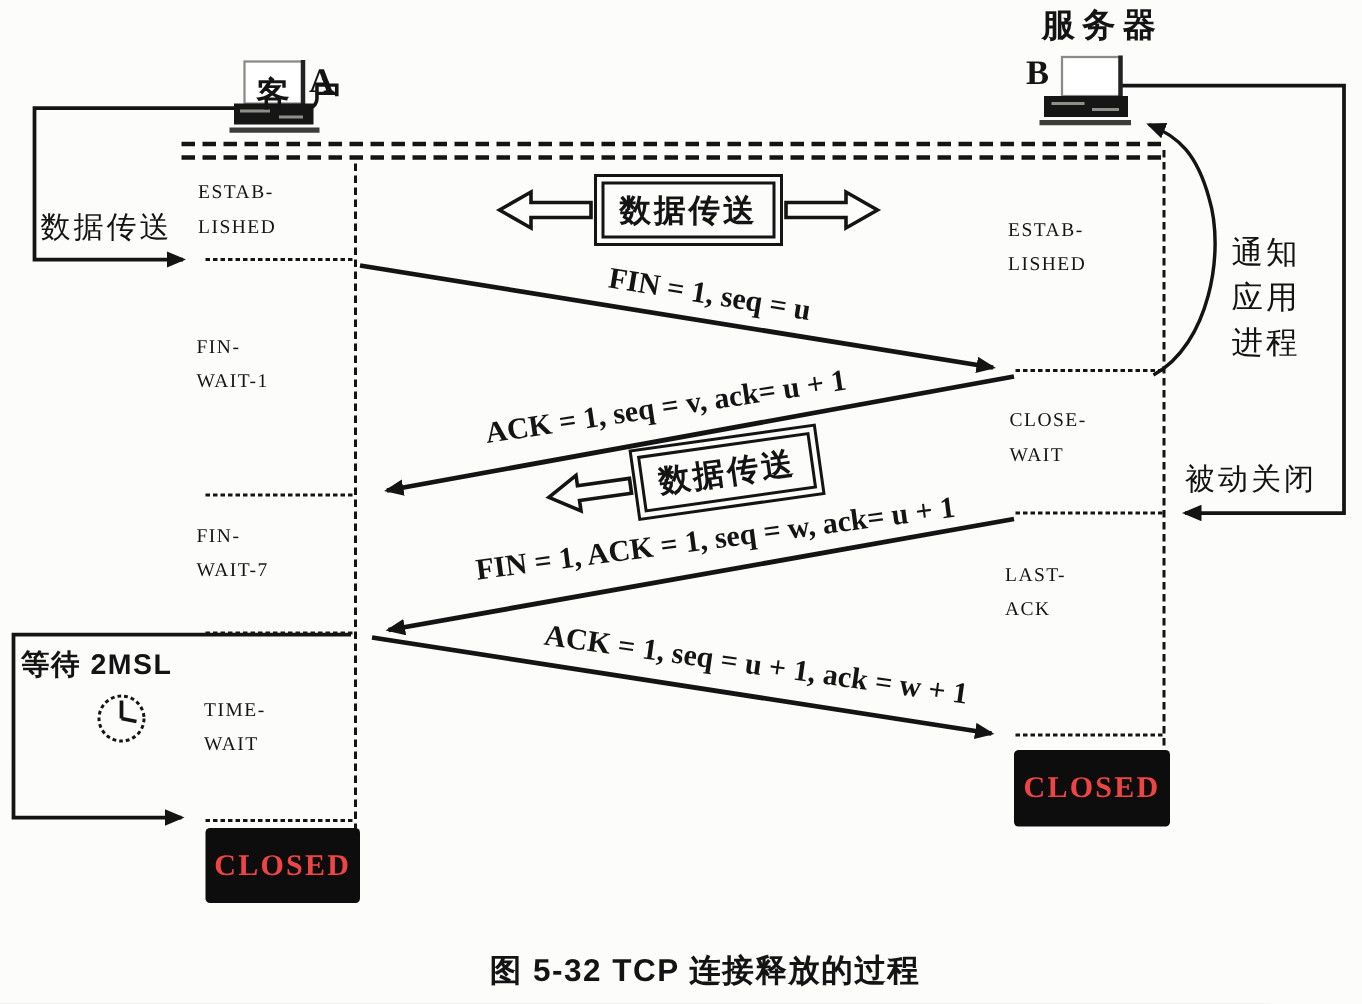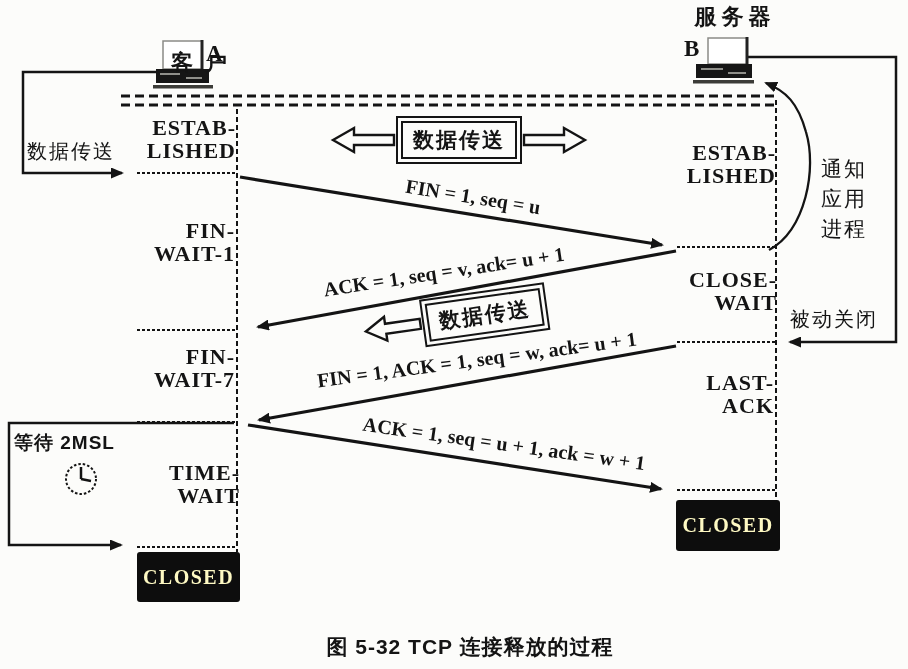--- a/index.html
+++ b/index.html
@@ -11,27 +11,27 @@
     overflow:hidden;
     font-family:"Liberation Sans", sans-serif;
     color:#141414;
   }
   #wires{position:absolute;left:0;top:0;width:908px;height:669px;}
   .abs{position:absolute;}
   .cjk{font-family:"Liberation Sans", sans-serif;}
   .role{font-size:22px;font-weight:bold;text-align:center;white-space:nowrap;}
   .host{font-family:"Liberation Serif", serif;font-weight:bold;font-size:23px;}
   .state{
-    font-family:"Liberation Serif", serif;font-weight:bold;
-    font-size:22px;line-height:23px;letter-spacing:1px;
-    text-align:right;width:104px;
+    font-family:"Liberation Serif", serif;font-weight:normal;
+    font-size:13px;line-height:23px;letter-spacing:1px;
+    text-align:left;width:104px;
   }
   .state span{display:block;}
   .closed-badge{
-    background:#0d0d0d;color:#fef9c3;
+    background:#0d0d0d;color:#ef4444;
     font-family:"Liberation Serif", serif;font-weight:bold;
     font-size:20px;letter-spacing:1.5px;
     display:flex;align-items:center;justify-content:center;
     border-radius:3px;
     text-align:right;
   }
   .msg{
     font-family:"Liberation Serif", serif;font-weight:bold;
     font-size:20px;white-space:nowrap;
   }

